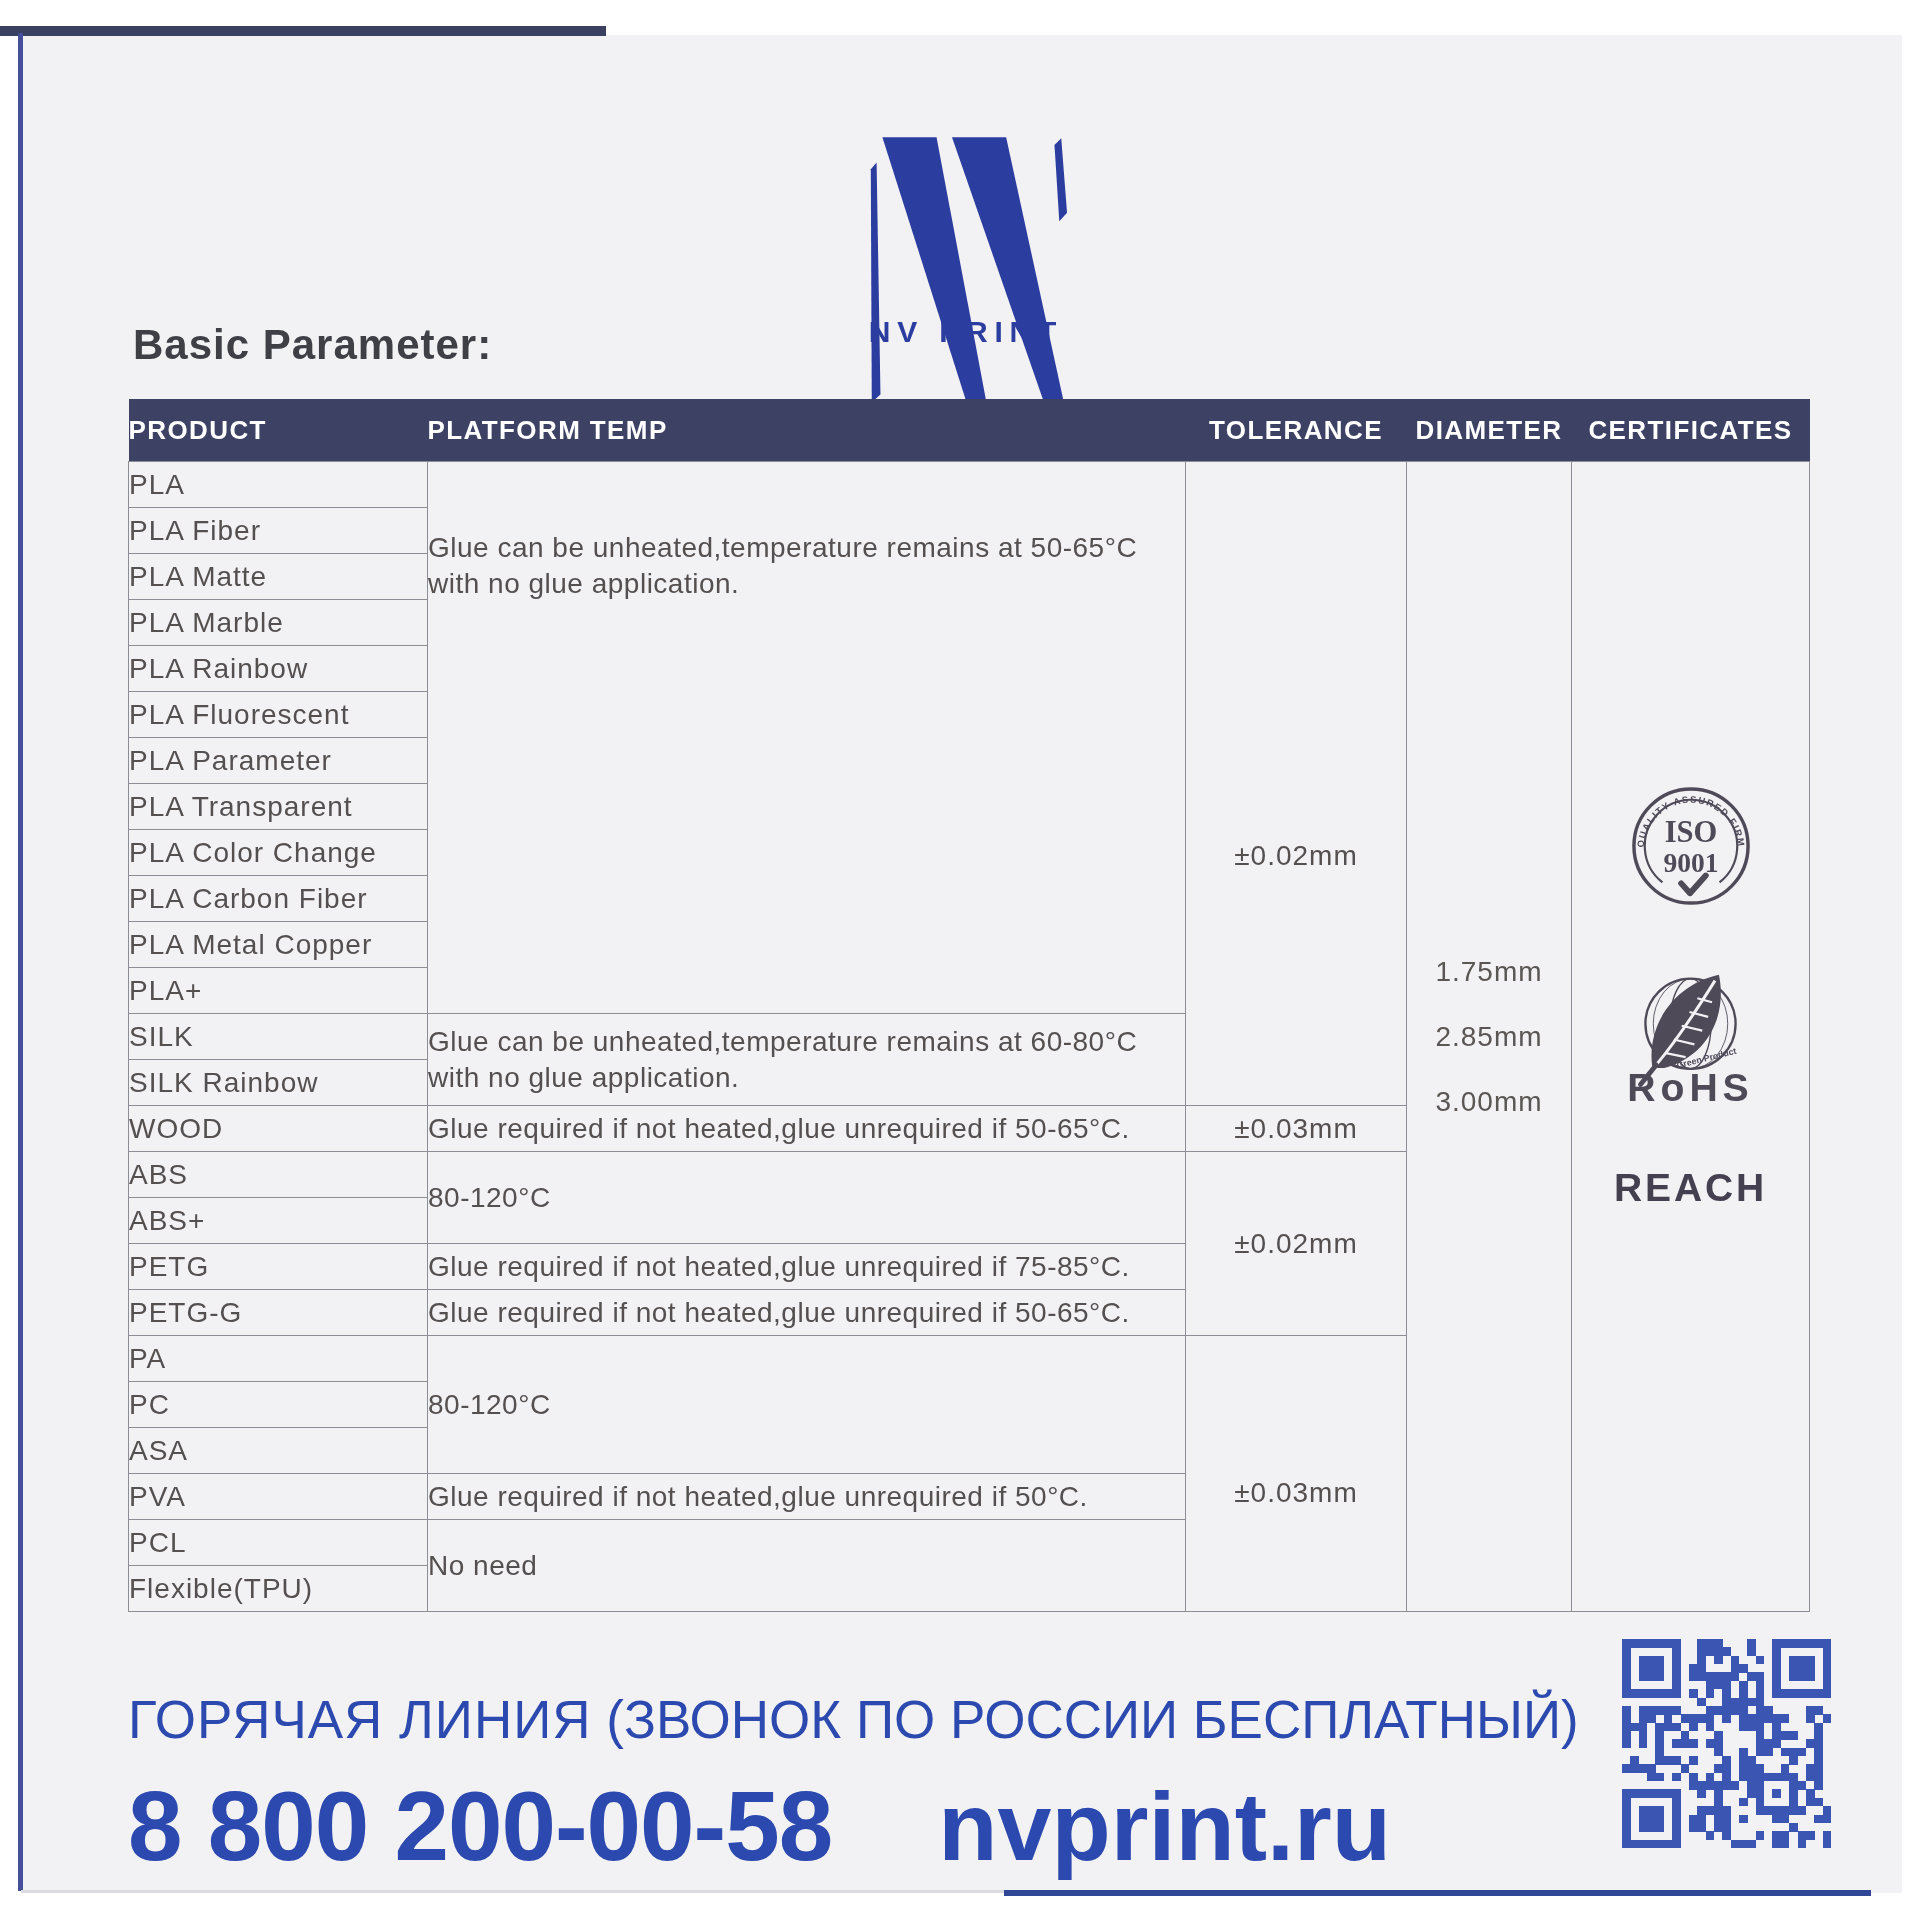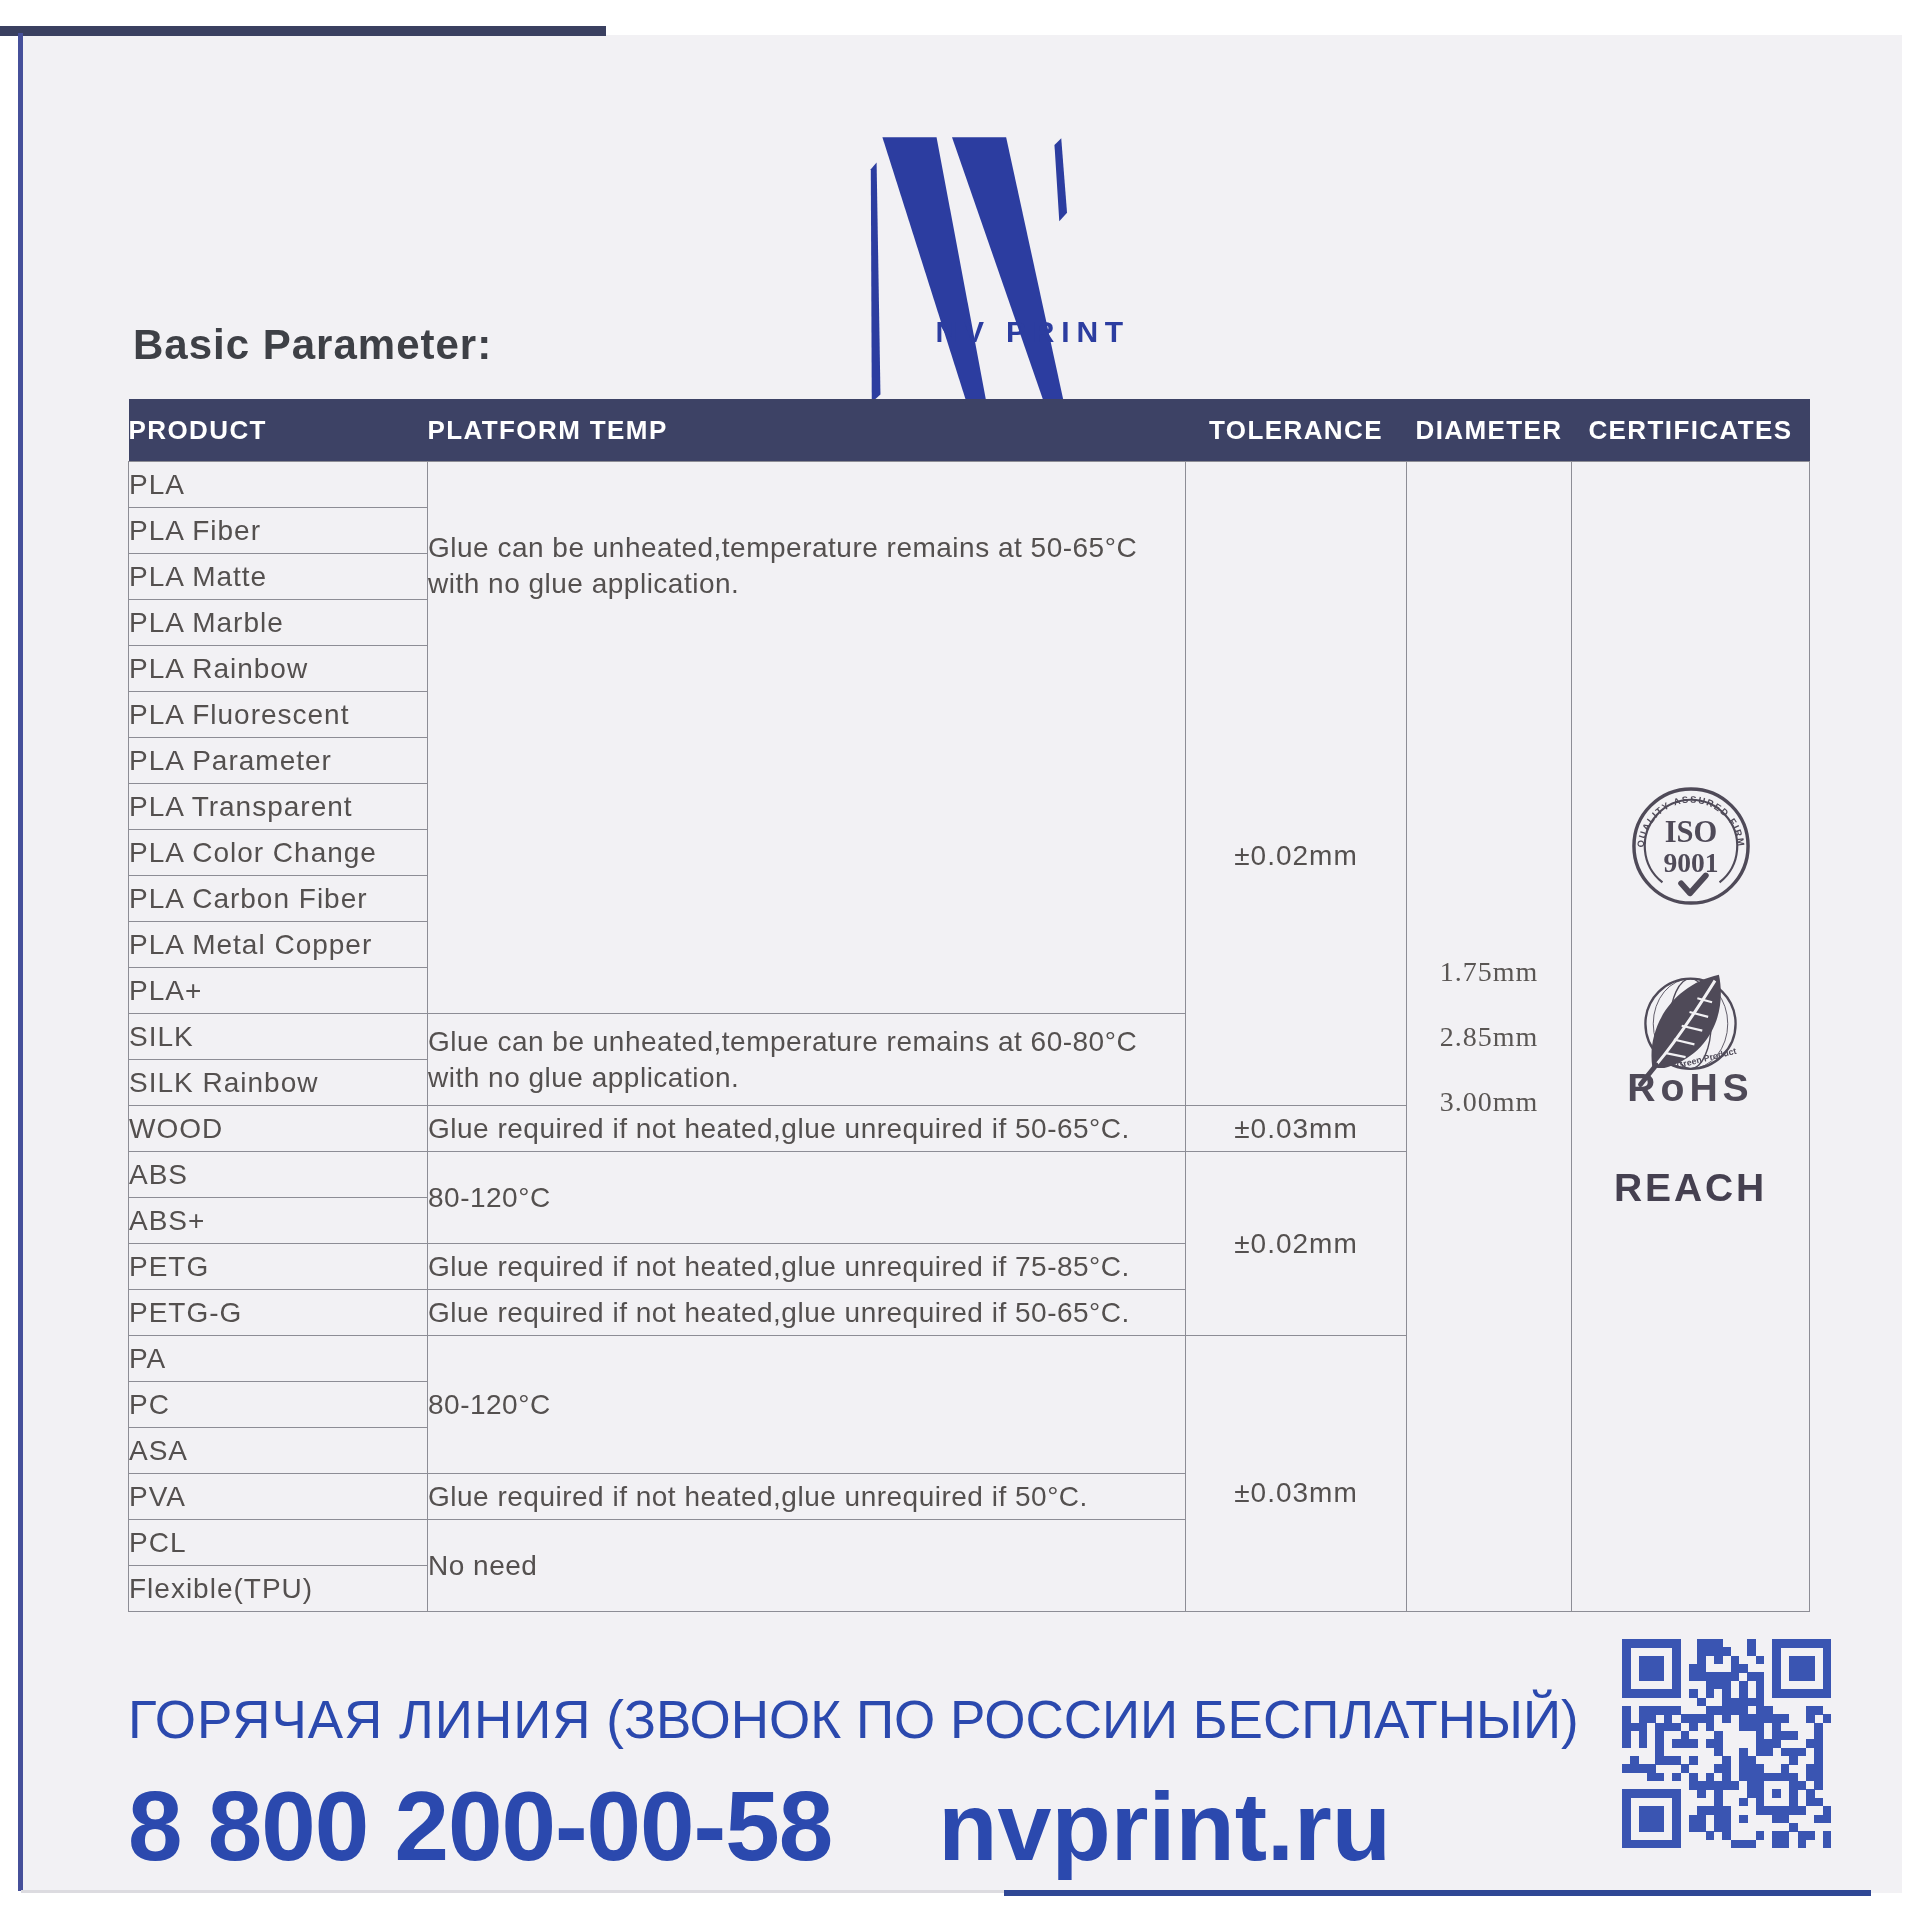--- a/index.html
+++ b/index.html
@@ -19,21 +19,21 @@
   }
   .sheet{position:absolute;left:23px;top:35px;width:1879px;height:1858px;background:var(--surface);}
   .edge-top{position:absolute;left:0;top:26px;width:606px;height:9.7px;background:#3a4060;}
   .edge-left{position:absolute;left:18.3px;top:33px;width:4.8px;height:1858px;background:#46509a;}
   .edge-bottom-left{position:absolute;left:21px;top:1890px;width:985px;height:2.9px;background:#dcdbe0;}
   .edge-bottom-right{position:absolute;left:1004px;top:1890px;width:867px;height:5.8px;background:#2f4795;}
 
   .logo-svg{position:absolute;left:865px;top:116px;width:203px;height:290px;}
   .logo-svg polygon{fill:var(--brand-blue);}
   .brand{
-    position:absolute;left:840px;top:315px;width:290px;text-align:right;
+    position:absolute;left:821px;top:315px;width:290px;text-align:center;
     font-size:30px;font-weight:bold;letter-spacing:6.8px;color:var(--brand-blue);white-space:nowrap;
   }
   .heading{
     position:absolute;left:133px;top:321px;font-size:42px;font-weight:600;
     color:#3e4046;letter-spacing:1px;
   }
 
   table.spec{
     position:absolute;left:128px;top:399px;width:1682px;
     border-collapse:collapse;table-layout:fixed;padding-left:22px;
@@ -52,21 +52,21 @@
   }
   td.prod{padding-left:23px;letter-spacing:1px;color:#514d4d;}
   td.pt{
     padding-left:25px;white-space:pre-line;line-height:36px;
     color:#5a5654;letter-spacing:0.5px;
   }
   td.pt.vtop{vertical-align:top;padding-top:68px;}
   td.tol{text-align:center;color:#5a5654;font-size:29px;letter-spacing:1px;}
   td.tol.pad150{padding-top:145px;}
   td.tol.pad40{padding-top:39px;}
-  td.dia{text-align:center;font-family:Liberation Serif, serif;}
+  td.dia{text-align:center;}
   .dia-stack{display:flex;flex-direction:column;gap:33px;align-items:center;color:#5a5654;letter-spacing:1px;}
   td.cert{text-align:center;}
   .cert-stack{display:flex;flex-direction:column;align-items:center;gap:56px;transform:translateY(-39px);}
 
   .ink-stroke{fill:none;stroke:var(--cert-ink);}
   .ink-fill{fill:var(--cert-ink);}
   .iso-badge{width:122px;height:122px;}
   .iso-arc-text{font-size:9.5px;font-weight:bold;letter-spacing:1.5px;fill:var(--cert-ink);font-family:"Liberation Sans",sans-serif;}
   .iso-main{font-family:"Liberation Serif",serif;font-weight:bold;font-size:31px;fill:var(--cert-ink);text-anchor:middle;}
   .iso-num{font-size:28px;}

